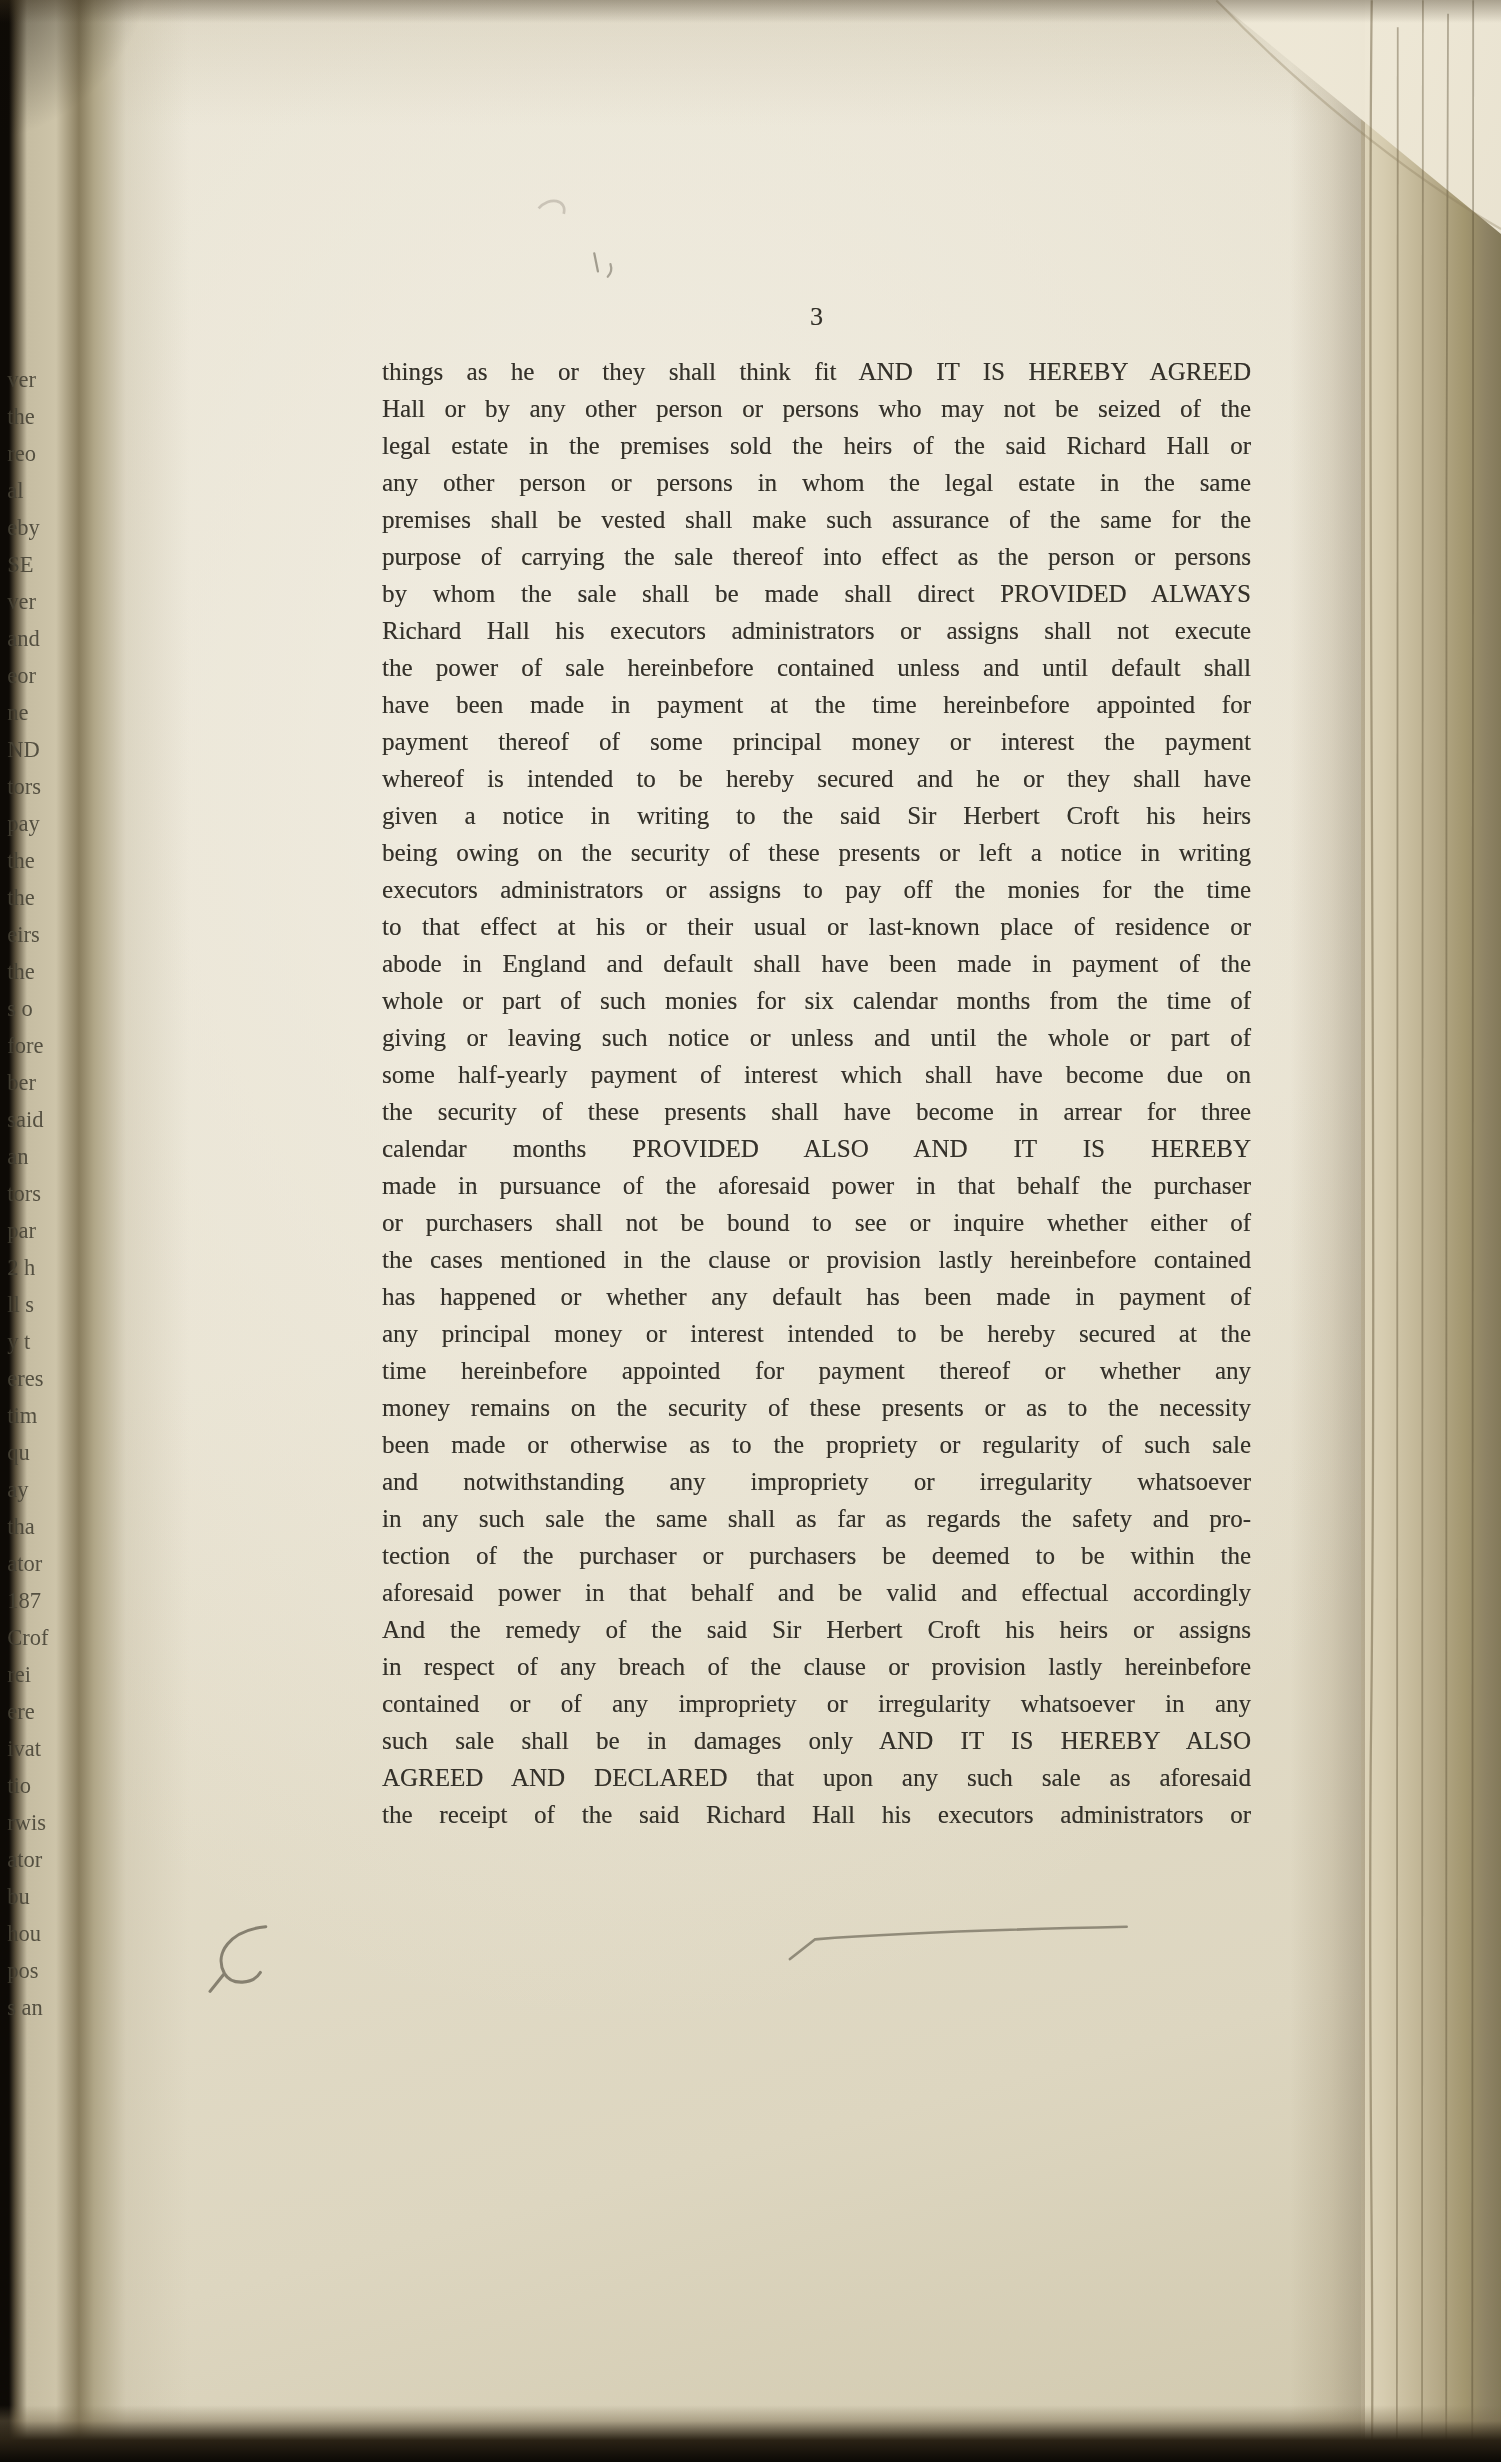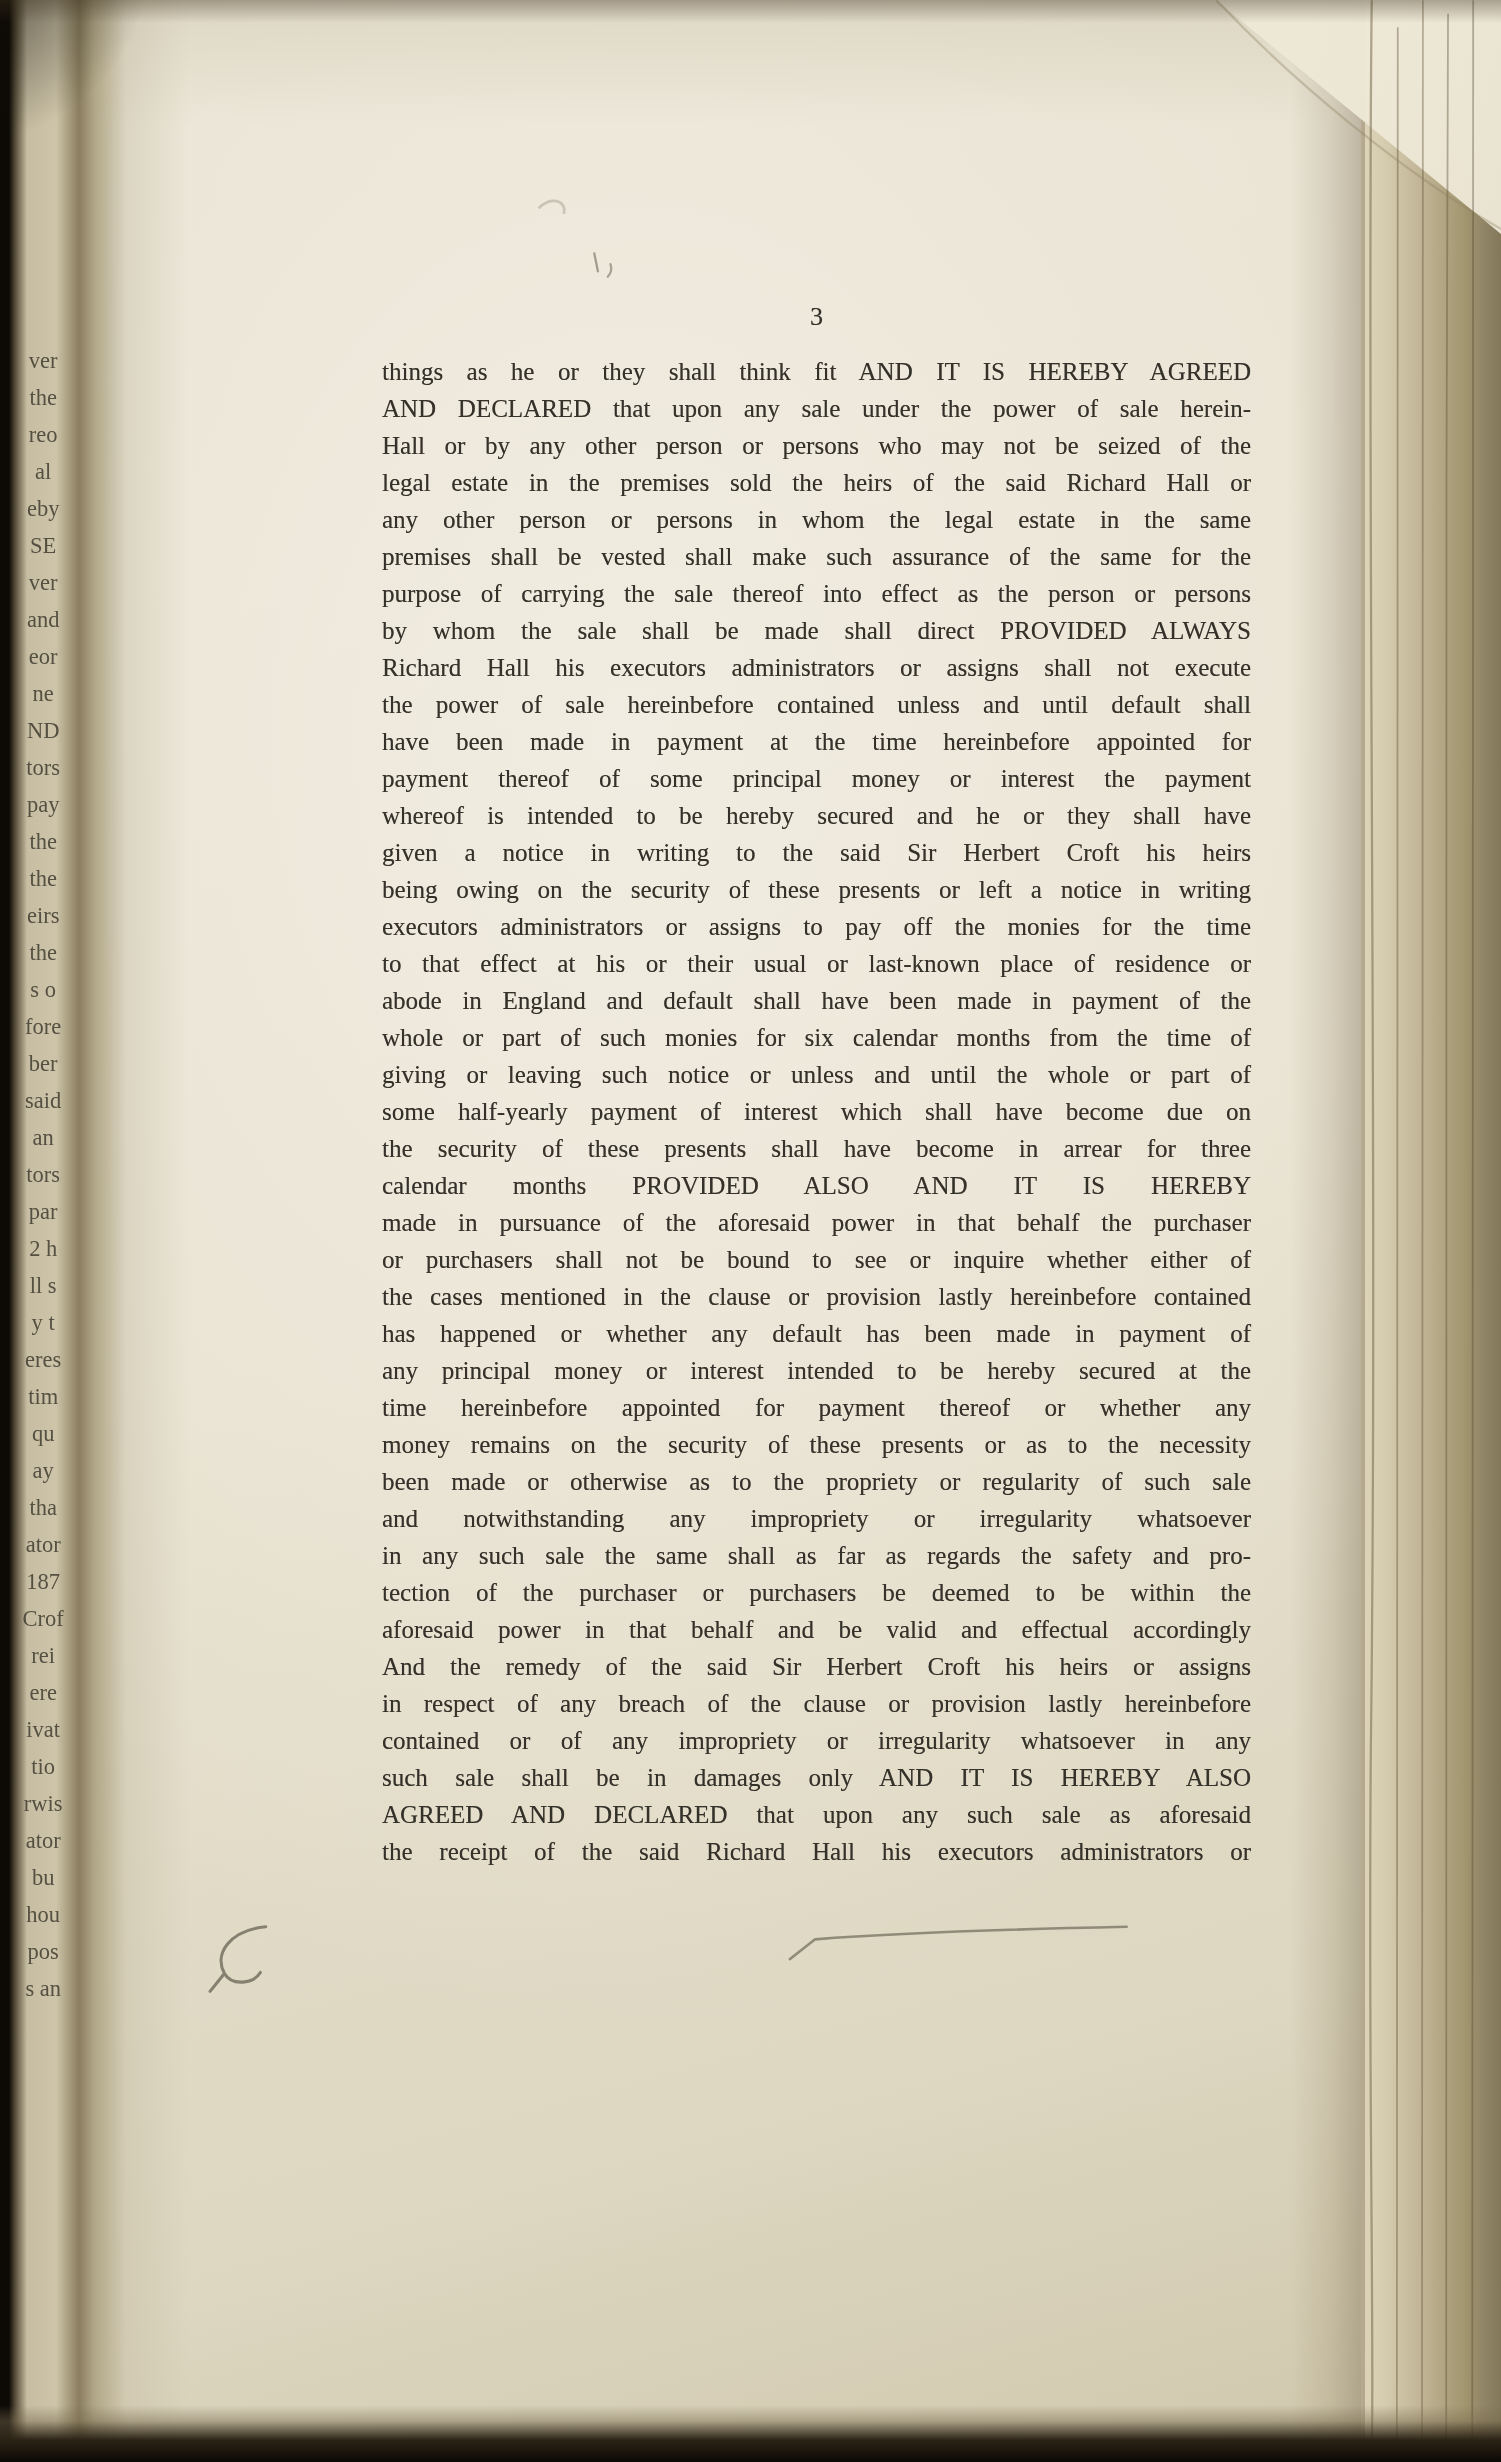--- a/index.html
+++ b/index.html
@@ -52,23 +52,23 @@
       rgba(195,186,160,.40) 126px,
       rgba(195,186,160,0) 189px);
   }
   .tl-shade {
     position:absolute; inset:0; z-index:3; pointer-events:none;
     background:radial-gradient(circle 269px at -36px -45px, rgba(16,12,6,.7), rgba(16,12,6,0) 70%);
   }
 
   
   .fragments {
-    position:absolute; left:7.2px; top:342px; width:72px; z-index:4;
+    position:absolute; left:7.2px; top:361px; width:72px; z-index:4;
     font-size:22.5px; line-height:37px; color:#454134; opacity:.88;
-    overflow:hidden; white-space:nowrap;text-align:center;
+    overflow:hidden; white-space:nowrap;
   }
 
   
   .page-number {
     position:absolute; left:382px; top:302px; width:869px; z-index:4;
     text-align:center; font-size:26px; color:#34312a;
     text-shadow:0.2px 0.2px 0.5px rgba(60,55,45,.5);
   }
   .body-text {
     position:absolute; left:382px; top:353px; width:869px; z-index:4;
@@ -149,21 +149,20 @@
       <div class="frag">bu</div>
       <div class="frag">hou</div>
       <div class="frag">pos</div>
       <div class="frag">s an</div>
     </div>
 
   <div class="page-number">3</div>
 
   <div class="body-text">
       <div class="line">things as he or they shall think fit AND IT IS HEREBY AGREED</div>
-      <div class="line">AND DECLARED that upon any sale under the power of sale herein-</div>
       <div class="line">Hall or by any other person or persons who may not be seized of the</div>
       <div class="line">legal estate in the premises sold the heirs of the said Richard Hall or</div>
       <div class="line">any other person or persons in whom the legal estate in the same</div>
       <div class="line">premises shall be vested shall make such assurance of the same for the</div>
       <div class="line">purpose of carrying the sale thereof into effect as the person or persons</div>
       <div class="line">by whom the sale shall be made shall direct PROVIDED ALWAYS</div>
       <div class="line">Richard Hall his executors administrators or assigns shall not execute</div>
       <div class="line">the power of sale hereinbefore contained unless and until default shall</div>
       <div class="line">have been made in payment at the time hereinbefore appointed for</div>
       <div class="line">payment thereof of some principal money or interest the payment</div>

